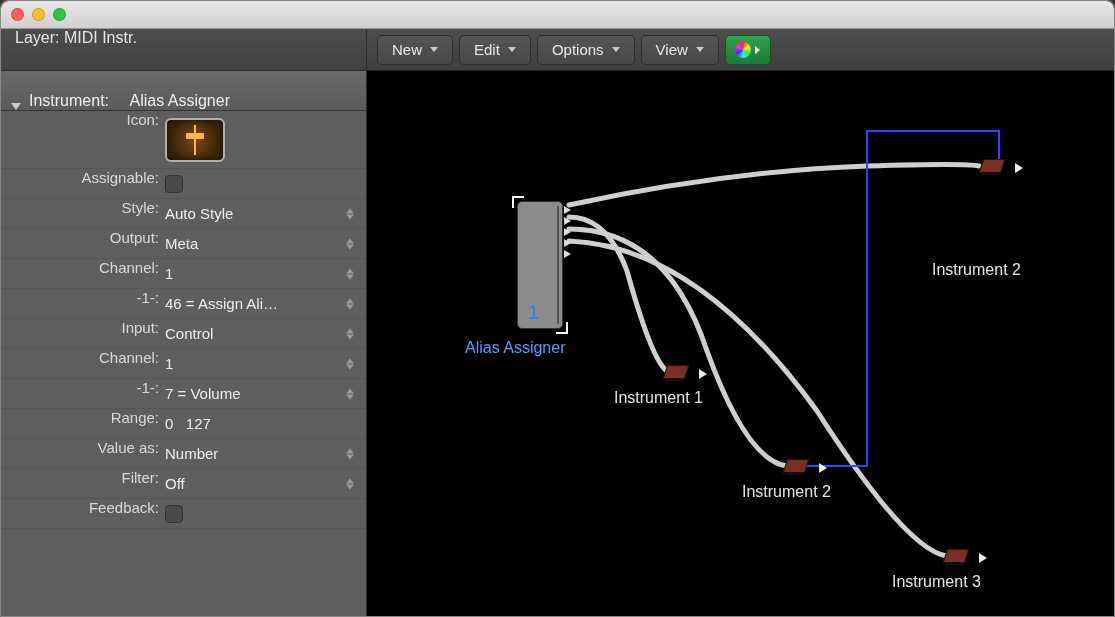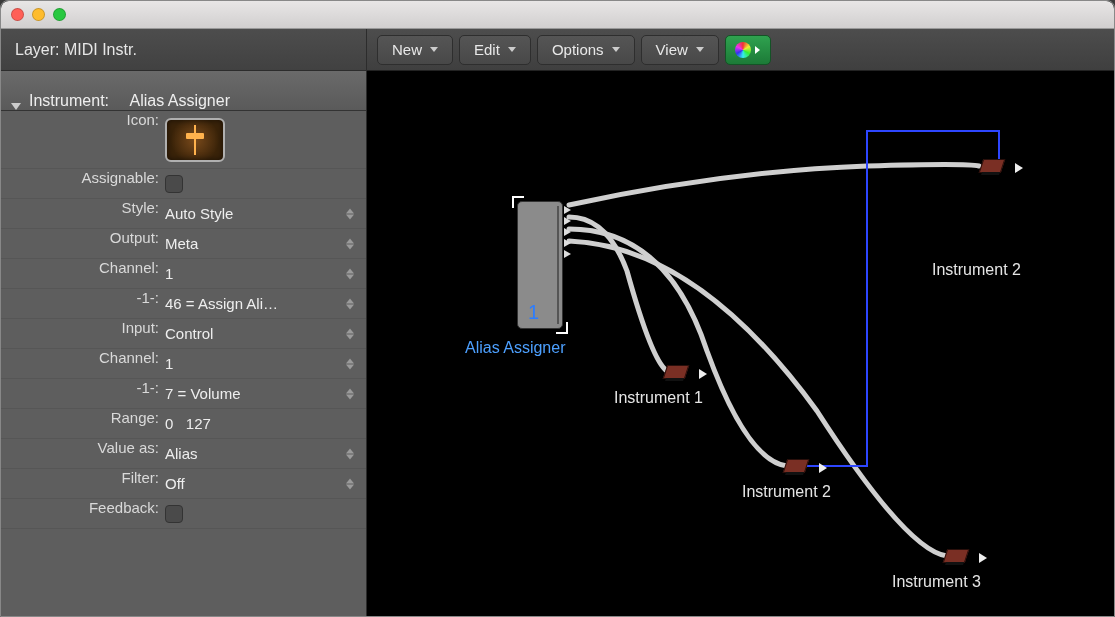--- a/index.html
+++ b/index.html
@@ -39,21 +39,20 @@
     border-right: 1px solid #2c2c2c;
     display: flex;
     flex-direction: column;
     overflow-y: auto;
   }
   .layer-header {
     height: 42px;
     background: linear-gradient(#4d4d4d, #414141);
     border-bottom: 1px solid #2c2c2c;
     display: flex;
-    align-items: center;
     padding: 0 14px;
     font-size: 16px;
     color: #e6e6e6;
   }
   .section-header {
     height: 40px;
     background: linear-gradient(#6a6a6a, #5a5a5a);
     border-bottom: 1px solid #333;
     display: flex;
     align-items: flex-end;
@@ -322,21 +321,21 @@
       <div class="prop-value">
         <span>0</span>
         &nbsp;&nbsp;&nbsp;
         <span>127</span>
       </div>
     </div>
 
     <div class="prop-row">
       <div class="prop-label">Value as:</div>
       <div class="prop-value">
-          <span class="value-text">Alias</span>
+          <span class="value-text">Number</span>
           <span class="stepper-arrows">
             <span class="up"></span>
             <span class="down"></span>
           </span>
         </div>
     </div>
 
     <div class="prop-row">
       <div class="prop-label">Filter:</div>
       <div class="prop-value">

